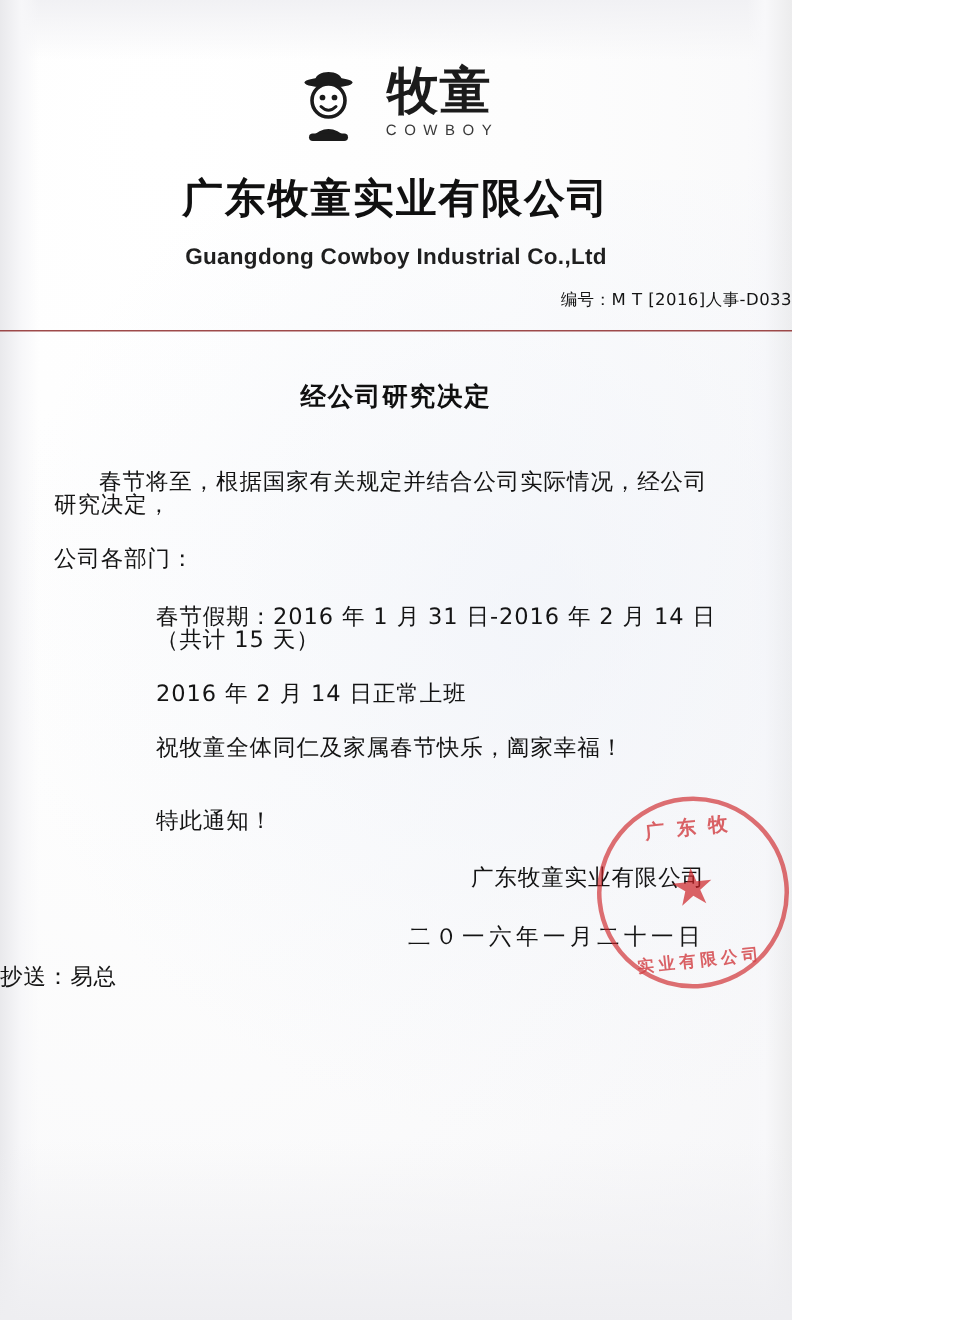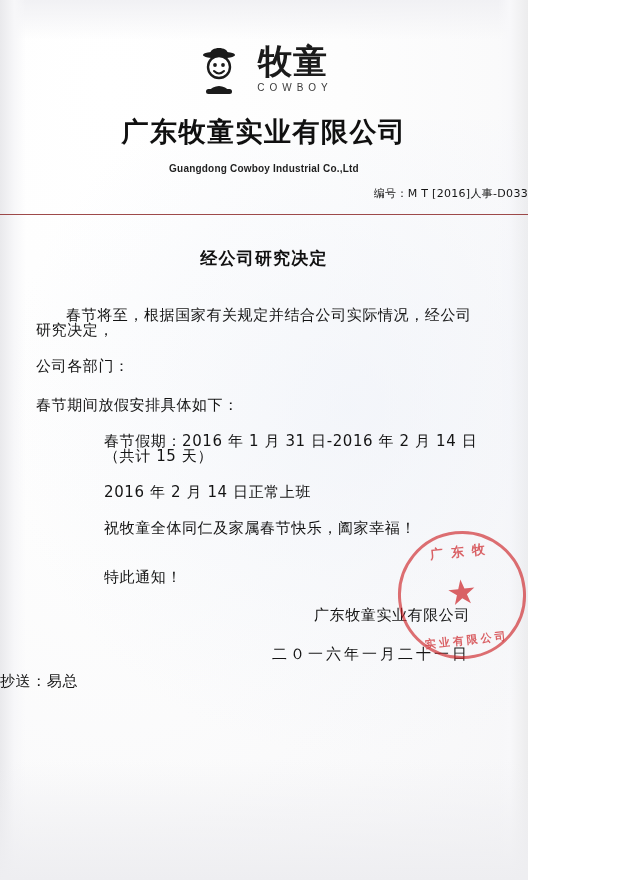--- a/index.html
+++ b/index.html
@@ -111,21 +111,21 @@
     font-family: "DejaVu Sans", sans-serif;
     font-size: 27px;
     font-weight: bold;
     color: #101010;
     letter-spacing: 1.5px;
   }
   .company-en {
     margin-top: 13px;
     text-align: center;
     font-family: "Liberation Sans", sans-serif;
-    font-size: 10px;
+    font-size: 15px;
     font-weight: bold;
     color: #1f1f1f;
     letter-spacing: 0.2px;
   }
   .doc-number {
     margin-top: 12px;
     text-align: right;
     font-family: "DejaVu Sans", sans-serif;
     font-size: 11px;
     font-weight: normal;
@@ -282,21 +282,20 @@
     <div class="company-en">Guangdong Cowboy Industrial Co.,Ltd</div>
     <div class="doc-number">编号：M T [2016]人事-D033</div>
 
     <div class="rule"></div>
 
     <div class="title">经公司研究决定</div>
 
     <div class="body-block">
       <div class="p indent-1">春节将至，根据国家有关规定并结合公司实际情况，经公司研究决定，</div>
       <div class="p salutation">公司各部门：</div>
-      <div class="p">春节期间放假安排具体如下：</div>
       <div class="p indent-2">春节假期：2016 年 1 月 31 日-2016 年 2 月 14 日（共计 15 天）</div>
       <div class="p indent-2">2016 年 2 月 14 日正常上班</div>
       <div class="p indent-2">祝牧童全体同仁及家属春节快乐，阖家幸福！</div>
       <div class="p indent-2" style="margin-top:34px;">特此通知！</div>
     </div>
 
     <div class="sign-block">
       <div class="sign-line">广东牧童实业有限公司</div>
       <div class="sign-date">二０一六年一月二十一日</div>
     </div>

